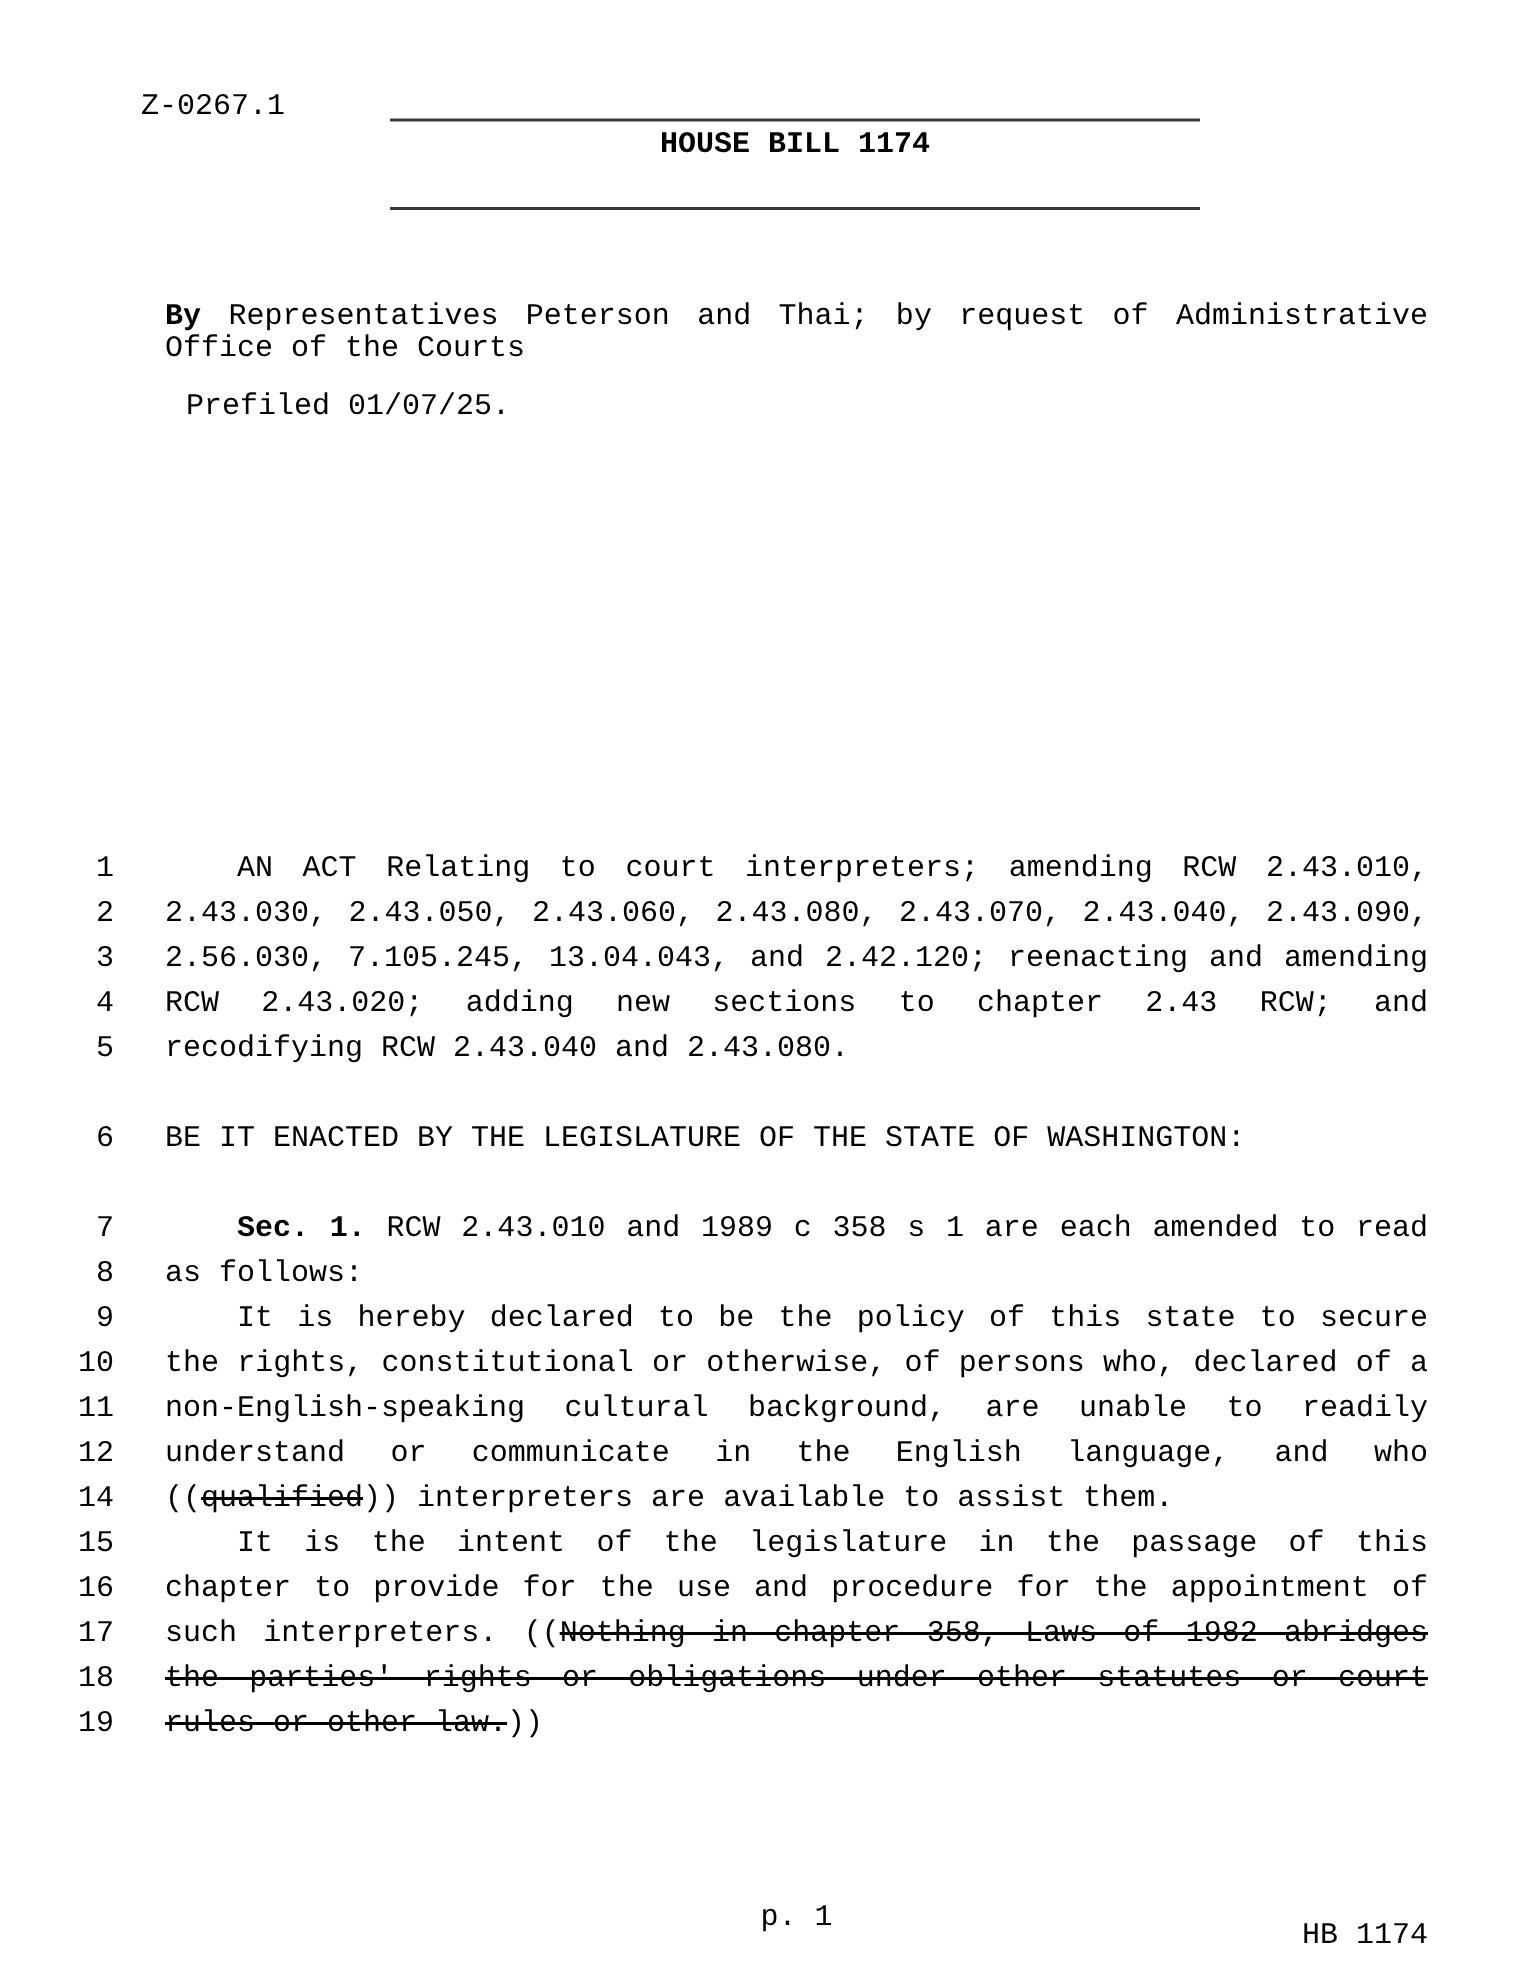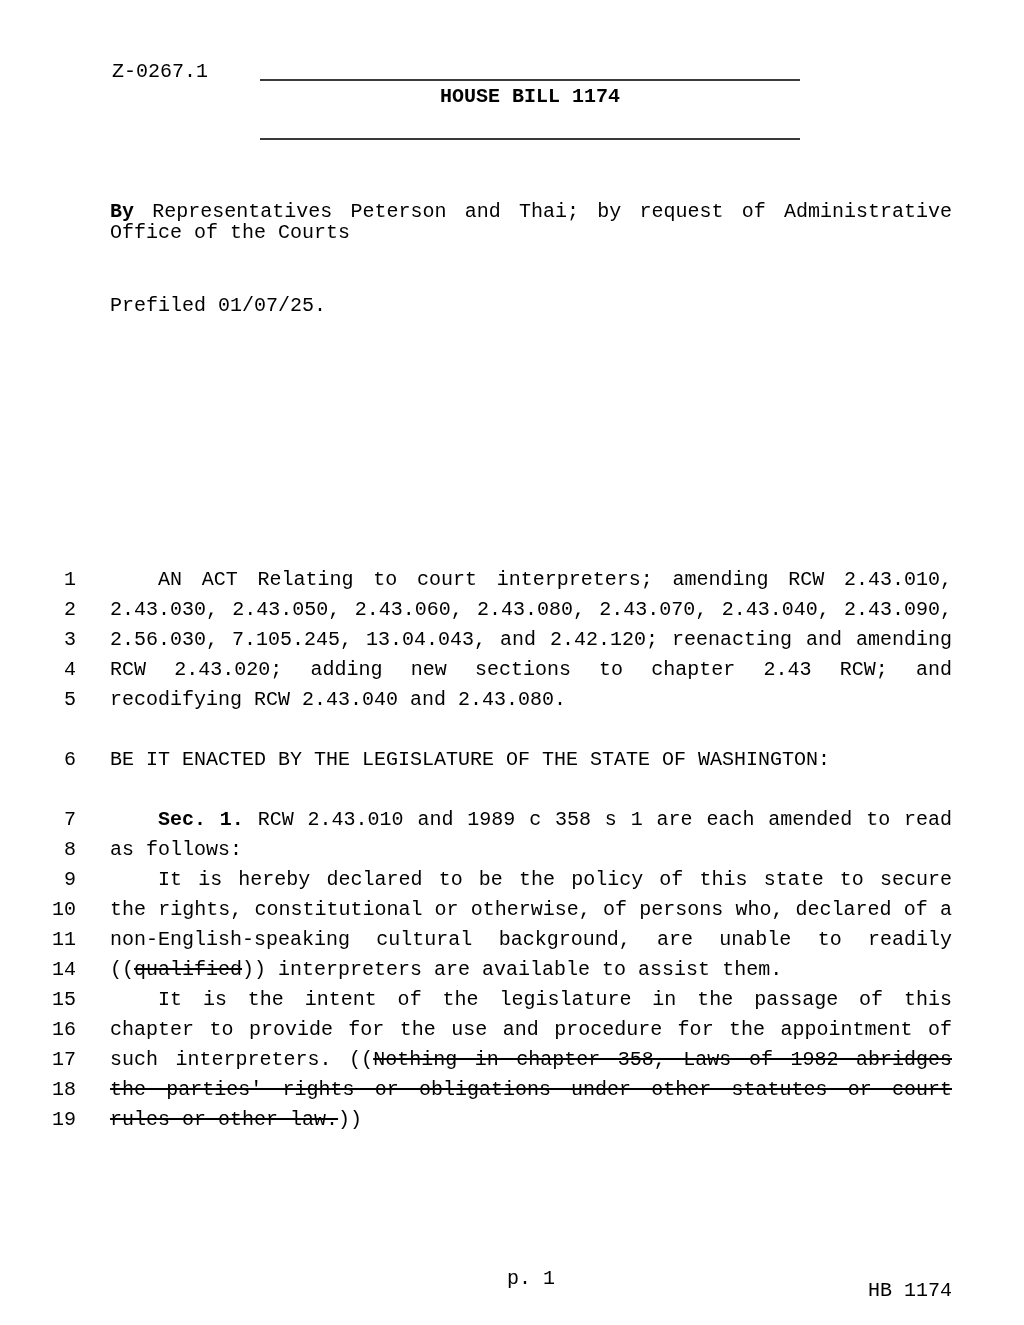--- a/index.html
+++ b/index.html
@@ -10,37 +10,37 @@
     font-family: "Liberation Mono", "DejaVu Sans Mono", monospace;
     font-size: 20px;
   }
   .page {
     position: relative;
     width: 1024px;
     height: 1325px;
     background: #ffffff;
     overflow: hidden;
   }
-  .draft-code { position: absolute; left: 112px; top: 60px; white-space: pre; }
+  .draft-code { position: absolute; left: 94px; top: 60px; white-space: pre; }
   .rule { position: absolute; left: 260px; width: 540px; height: 2px; background: #3a3a3a; }
   .rule-top { top: 79px; }
   .rule-bottom { top: 138px; }
   .bill-title {
     position: absolute; left: 260px; top: 85px; width: 540px;
     text-align: center; font-weight: bold; white-space: pre;
   }
   .state-row {
     position: absolute; left: 110px; top: 160px; width: 842px;
     display: flex; justify-content: space-between; font-weight: bold;
   }
   .by-para {
     position: absolute; left: 110px; top: 201px; width: 842px;
     text-align: justify; line-height: 21px;
   }
-  .prefiled { position: absolute; left: 110px; top: 260px; white-space: pre; margin-top: 34px; }
+  .prefiled { position: absolute; left: 124px; top: 260px; white-space: pre; }
   .lines { position: absolute; left: 48px; top: 565px; width: 928px; }
   .line-row { display: flex; line-height: 30px; }
   .line-row.gap { margin-top: 30px; }
   .line-num { flex: 0 0 28px; width: 28px; text-align: right; }
   .line-text { flex: 0 0 842px; width: 842px; margin-left: 34px; }
   .line-text.justify { text-align: justify; text-align-last: justify; text-justify: inter-word; }
   .line-text.indent { padding-left: 48px; }
   .bold { font-weight: bold; }
   .strike { text-decoration: line-through; text-decoration-thickness: 2px; }
   .footer { position: absolute; left: 110px; top: 1264px; width: 842px; height: 30px; line-height: 30px; }
@@ -102,20 +102,24 @@
       </div>
       <div class="line-row">
         <div class="line-num">10</div>
         <div class="line-text justify"><span>the rights, constitutional or otherwise, of persons who, declared of a</span></div>
       </div>
       <div class="line-row">
         <div class="line-num">11</div>
         <div class="line-text justify"><span>non-English-speaking cultural background, are unable to readily</span></div>
       </div>
       <div class="line-row">
+        <div class="line-num">12</div>
+        <div class="line-text justify"><span>understand or communicate in the English language, and who</span></div>
+      </div>
+      <div class="line-row">
         <div class="line-num">14</div>
         <div class="line-text"><span>((</span><span class="strike">qualified</span><span>)) interpreters are available to assist them.</span></div>
       </div>
       <div class="line-row">
         <div class="line-num">15</div>
         <div class="line-text justify indent"><span>It is the intent of the legislature in the passage of this</span></div>
       </div>
       <div class="line-row">
         <div class="line-num">16</div>
         <div class="line-text justify"><span>chapter to provide for the use and procedure for the appointment of</span></div>

